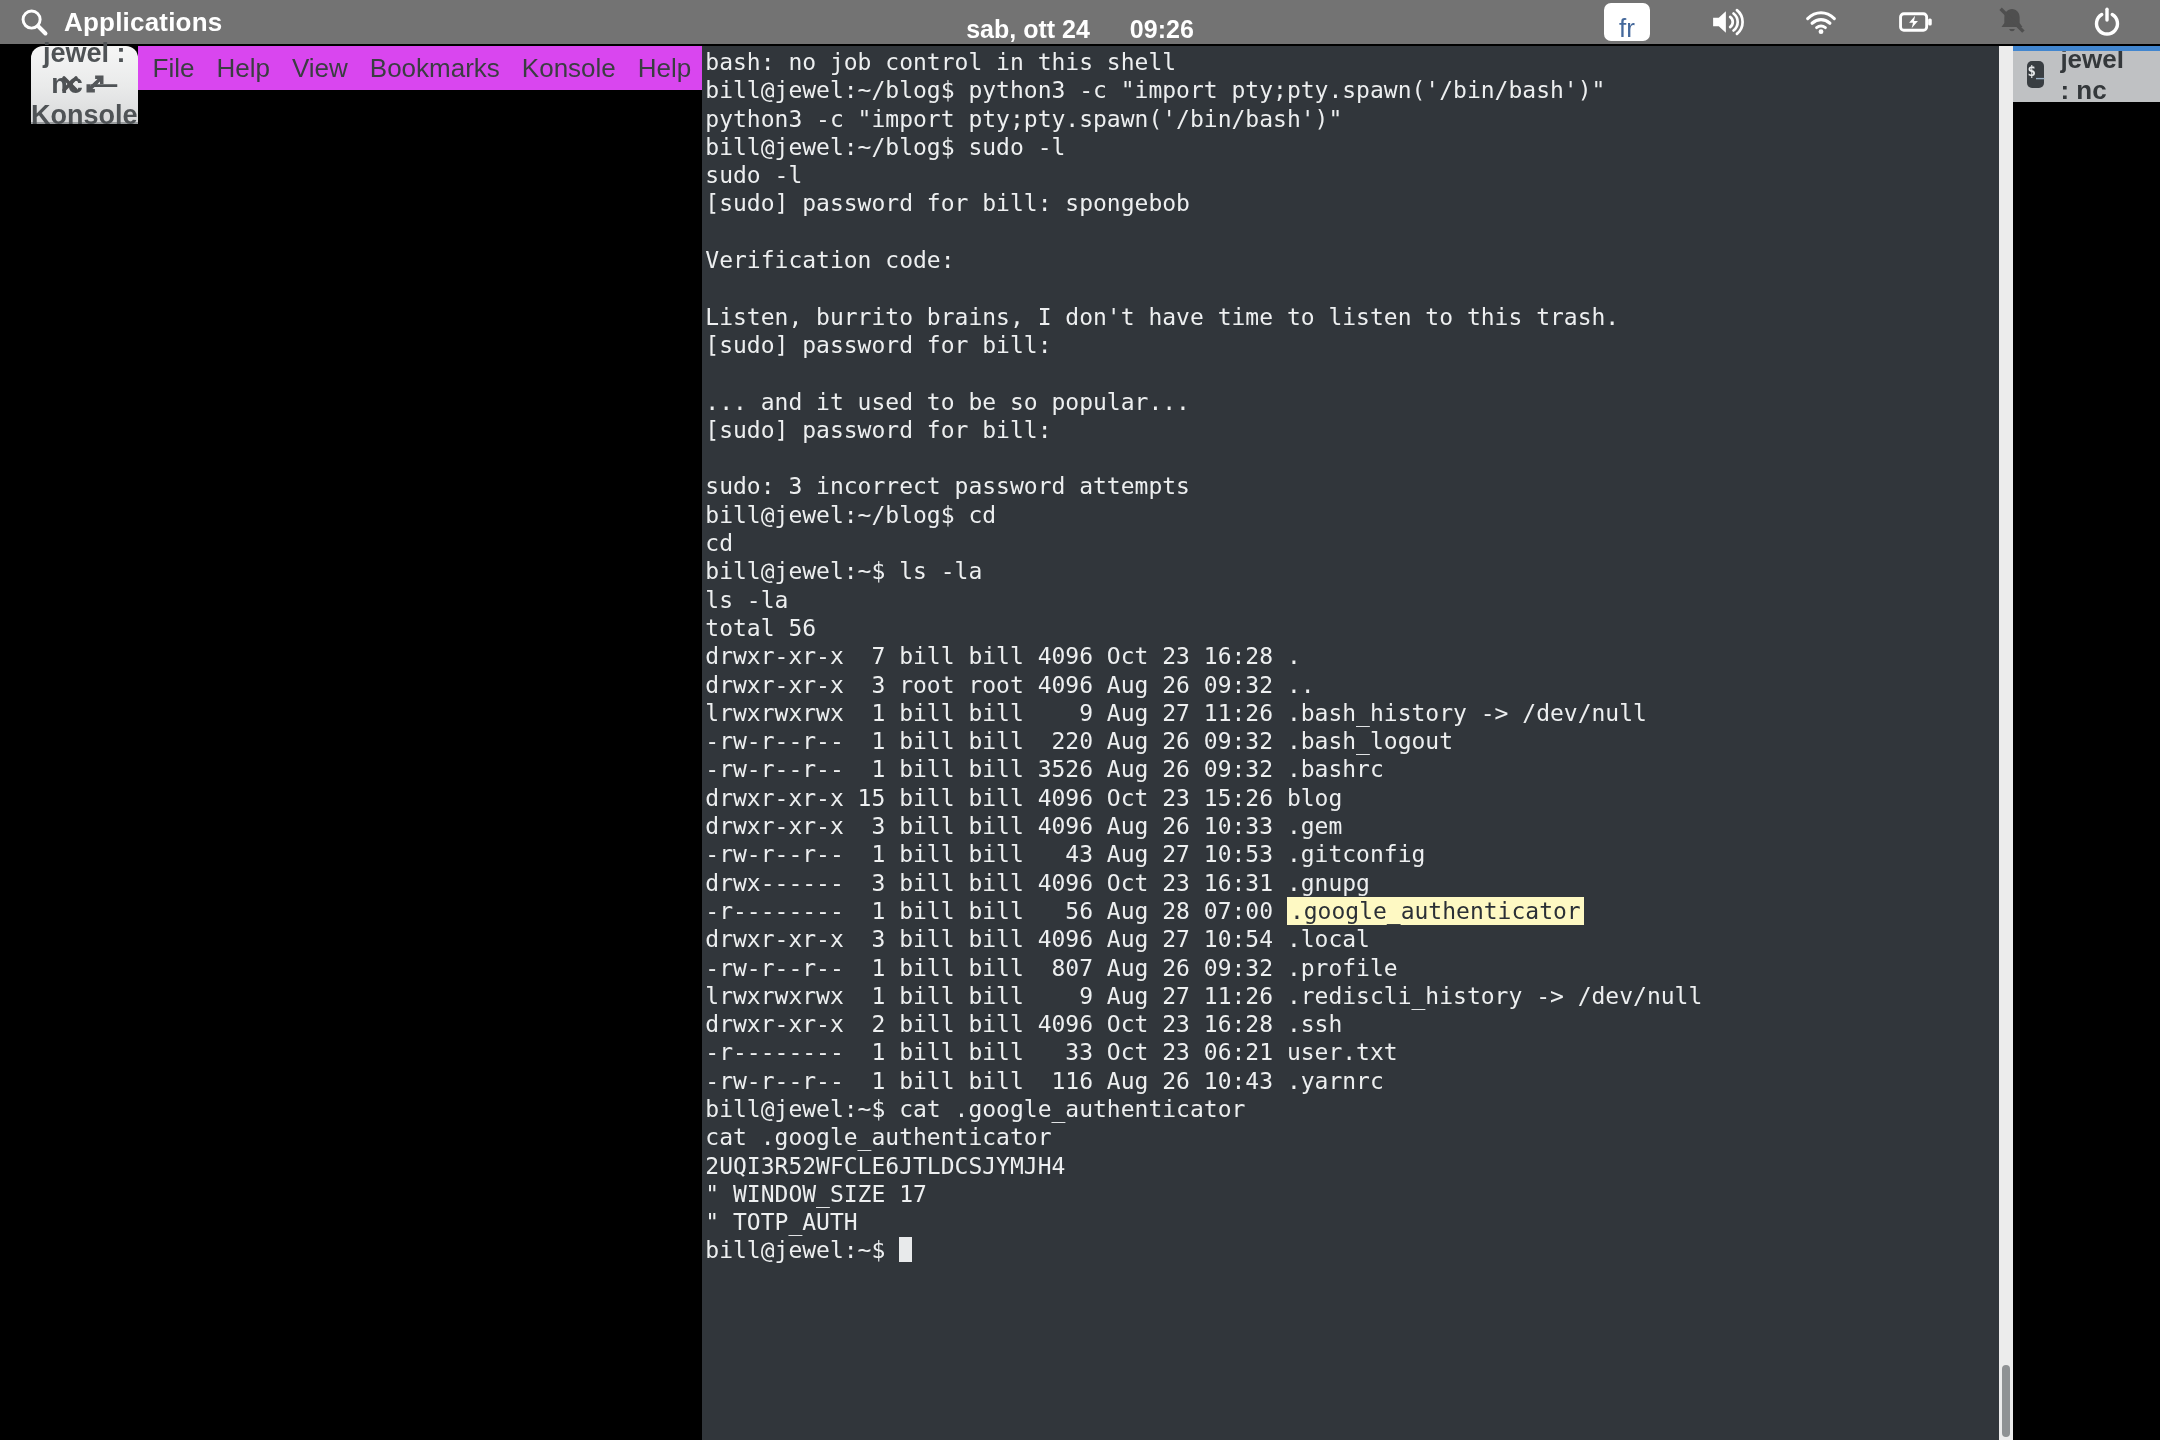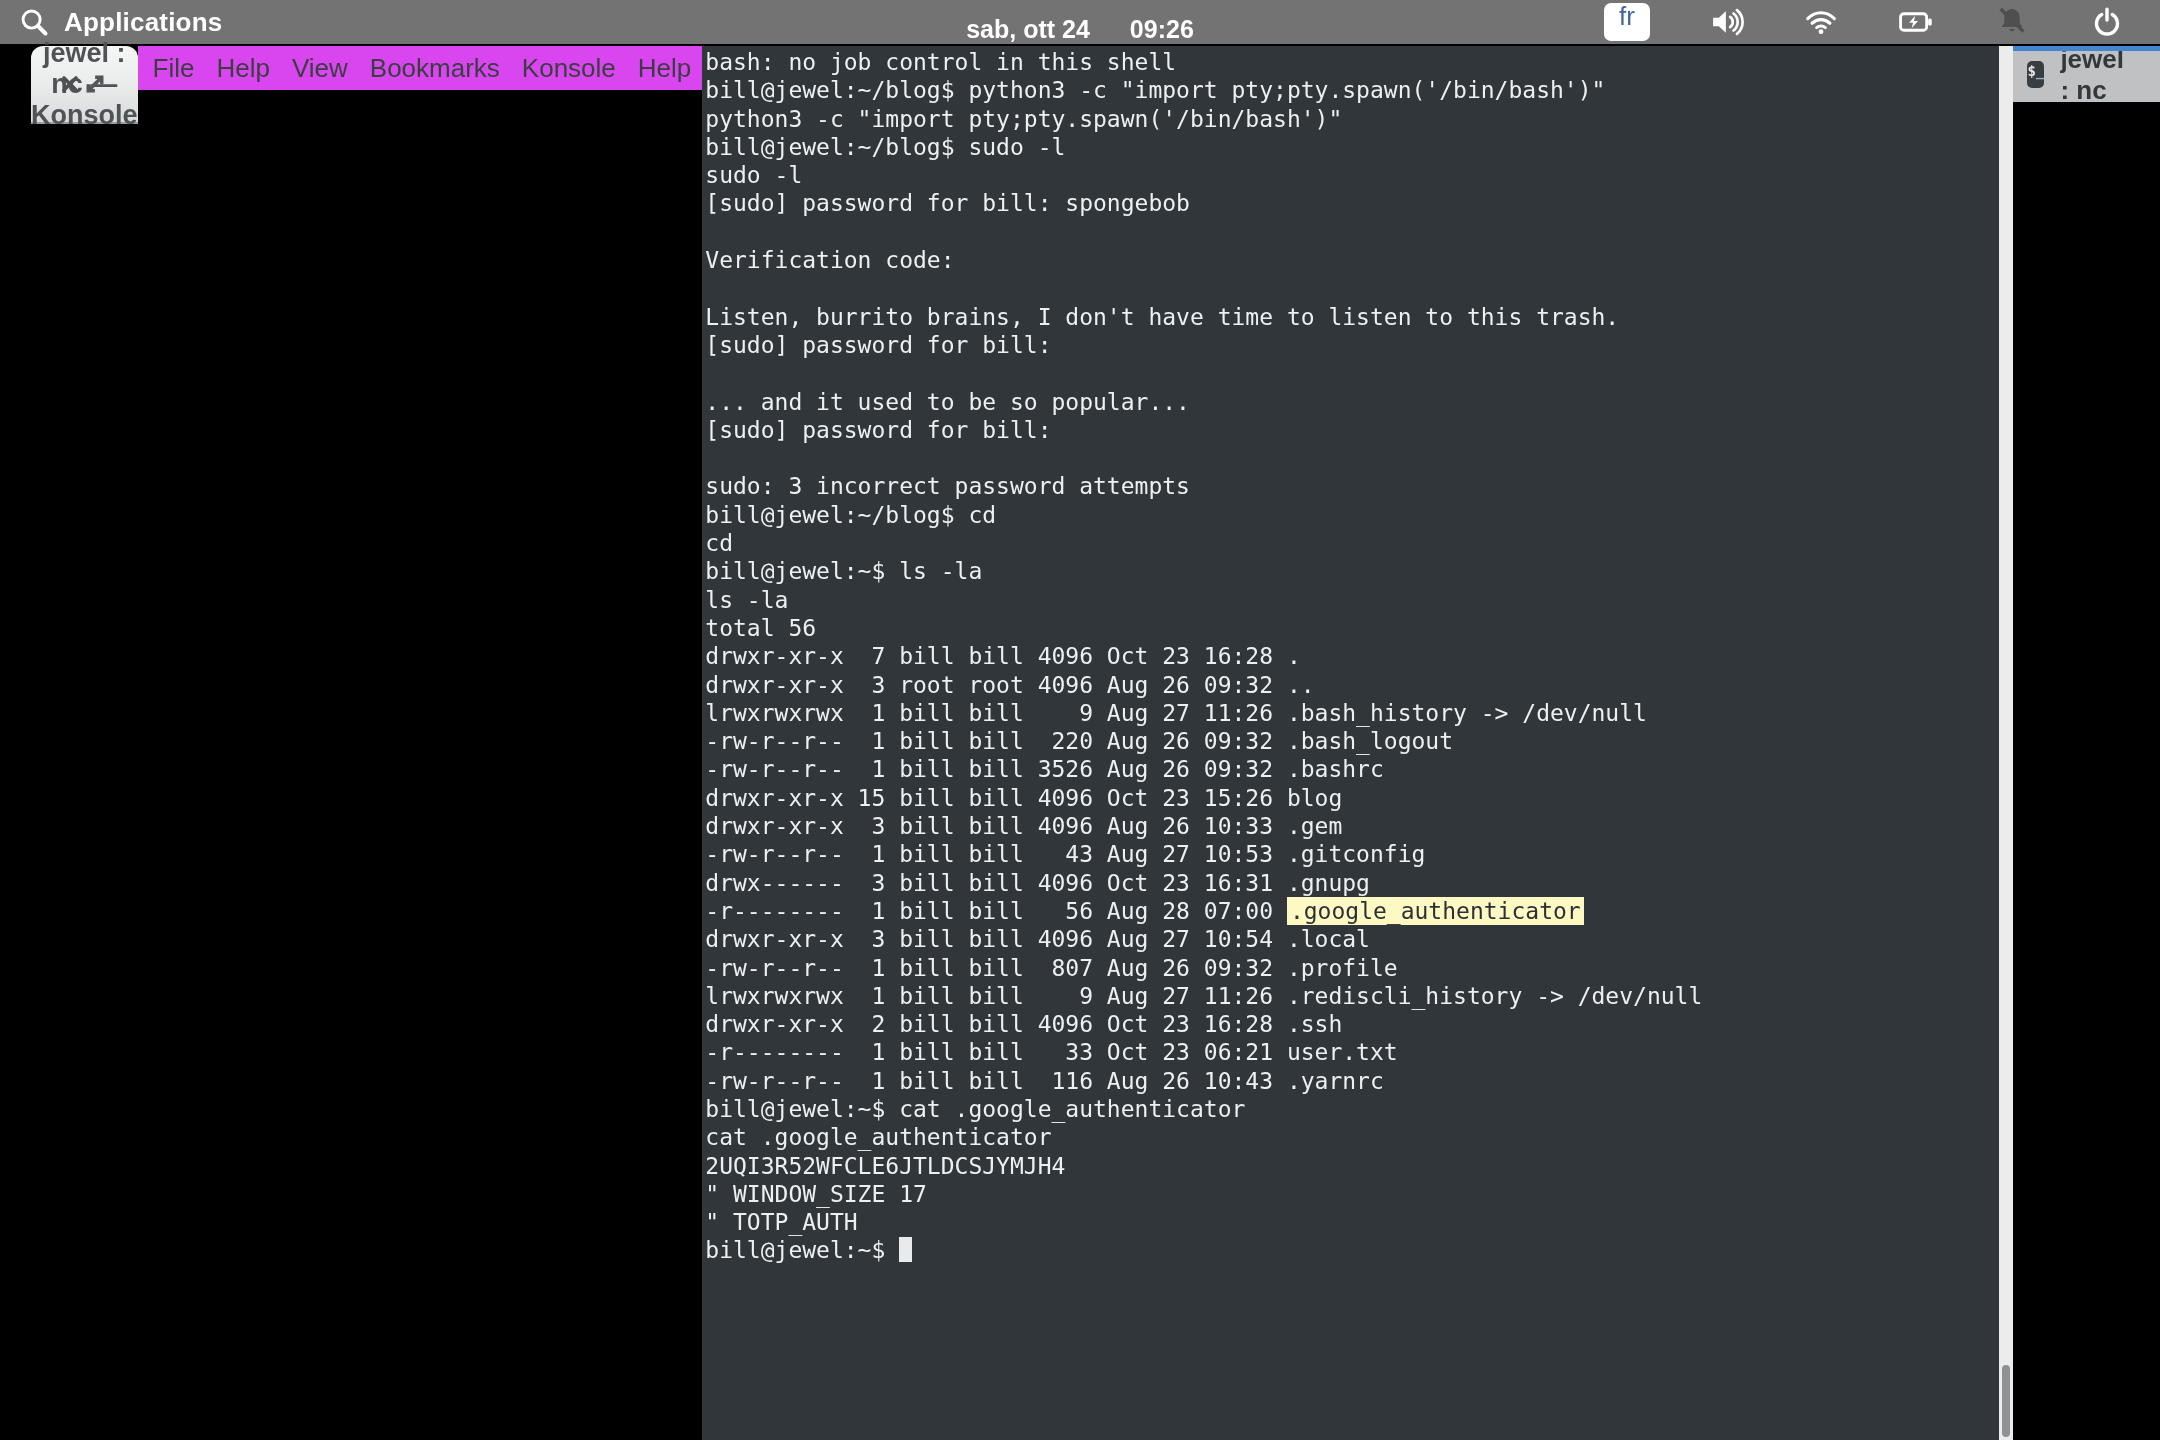--- a/index.html
+++ b/index.html
@@ -8,21 +8,21 @@
 
   
   .topbar{position:relative;height:44px;background:#737373;color:#fff;
           display:flex;align-items:center;}
   .topbar-left{display:flex;align-items:center;gap:14px;padding-left:18px;}
   .topbar-left .label{font-size:26px;font-weight:bold;letter-spacing:.2px;}
   .topbar-clock{position:absolute;left:50%;top:0;height:44px;transform:translateX(-50%);
           display:flex;align-items:flex-end;gap:40px;font-size:25px;font-weight:bold;}
   .topbar-right{margin-left:auto;display:flex;align-items:center;gap:60px;padding-right:36px;}
   .kbd-badge{width:46px;height:38px;background:#fff;border-radius:7px;
-          display:flex;align-items:flex-start;justify-content:center;
+          display:flex;align-items:flex-end;justify-content:center;
           color:#44689b;font-size:26px;line-height:1;}
   .tray-icon{display:flex;align-items:center;justify-content:center;}
 
   
   .window{position:absolute;top:46px;left:0;right:0;bottom:0;display:flex;flex-direction:row;padding-left:31px;}
   .titlebar{position:relative;height:76px;flex:0 0 76px;
           background:linear-gradient(#f6f6f6,#e9eaea 55%,#d9dadb);
           border-bottom:2px solid #9b9ea0;border-radius:12px 12px 0 0;
           display:flex;align-items:center;}
   .titlebar .close-btn{position:absolute;left:24px;top:50%;transform:translateY(-50%);

